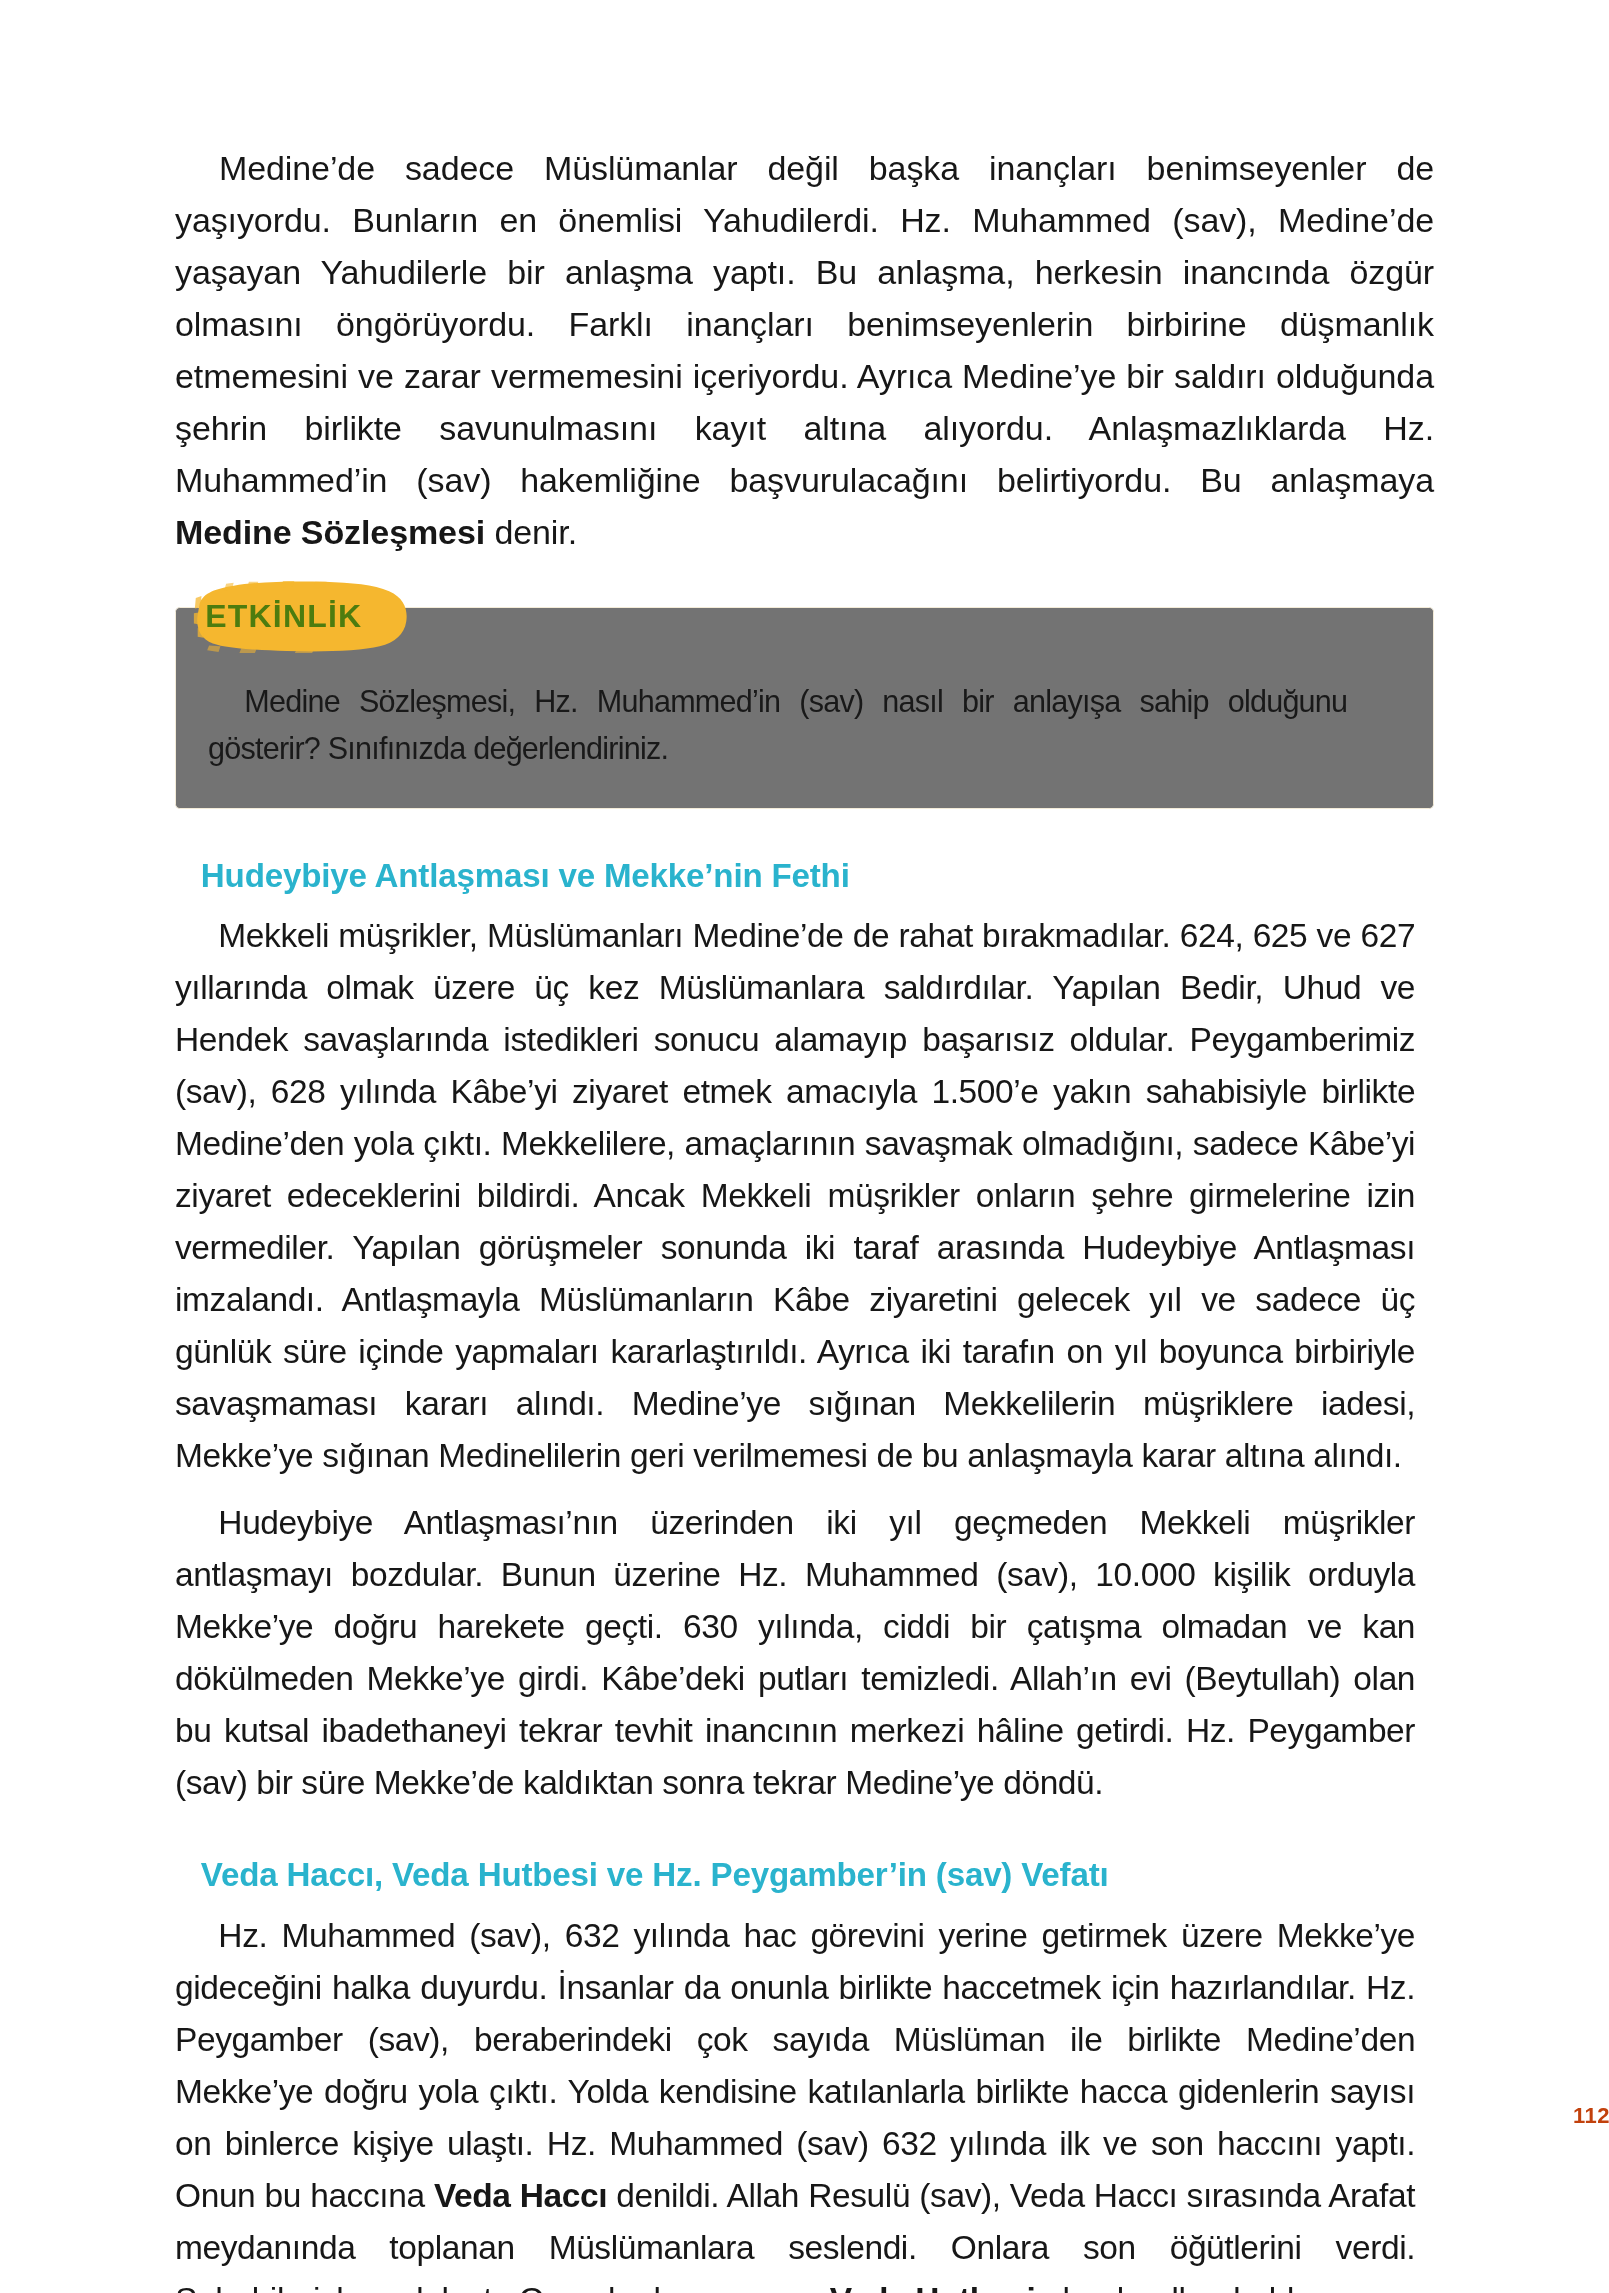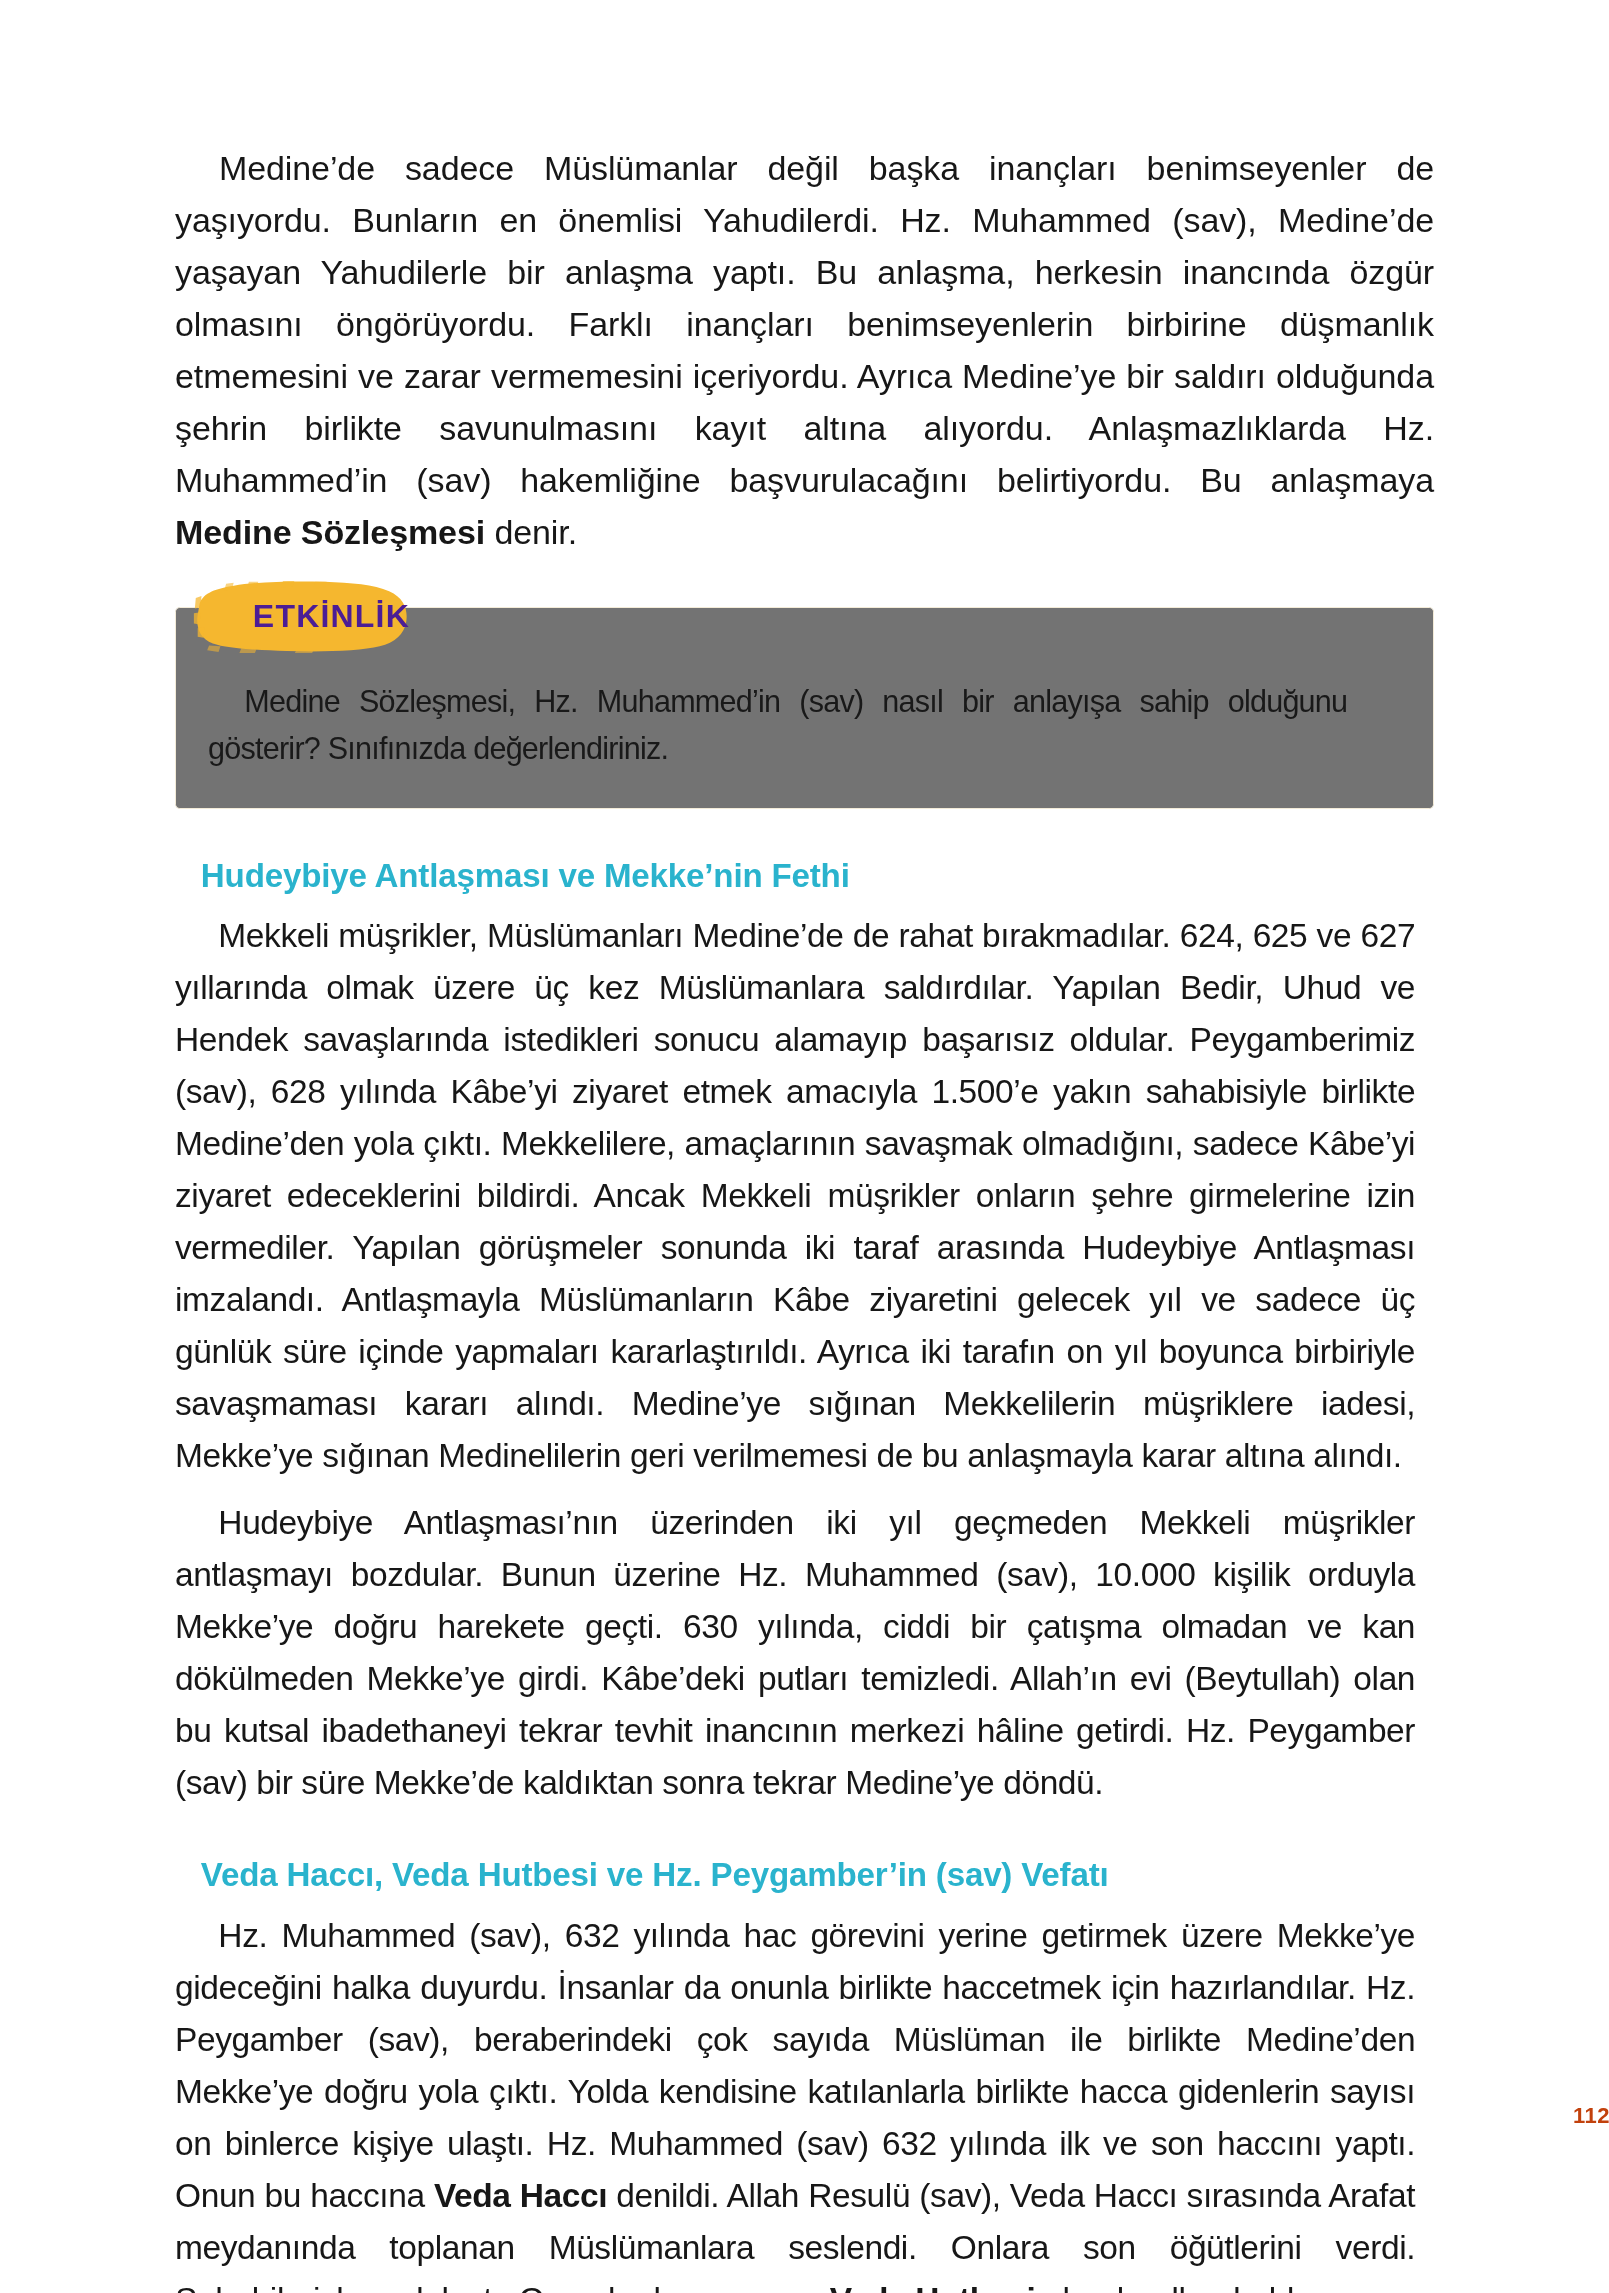--- a/index.html
+++ b/index.html
@@ -99,26 +99,26 @@
     width: 218px;
     height: 74px;
     z-index: 4;
   }
   .badge svg { display: block; width: 100%; height: 100%; }
   .badge-label {
     position: absolute;
     left: 0; right: 0;
     top: 50%;
     transform: translateY(-50%);
-    text-align: right;
+    text-align: left;
     font-family: "Liberation Sans", "DejaVu Sans", sans-serif;
     font-weight: 700;
     font-size: 32px;
     letter-spacing: 1.2px;
-    color: #4c1d95;
+    color: #4d7c0f;
     line-height: 1;
     padding-left: 13.2px;
     box-sizing: border-box;
     pointer-events: none;
   }
 
   
   h2.section-heading {
     margin: 44px 0 11.4px 0;
     font-family: "Liberation Sans", "DejaVu Sans", sans-serif;

